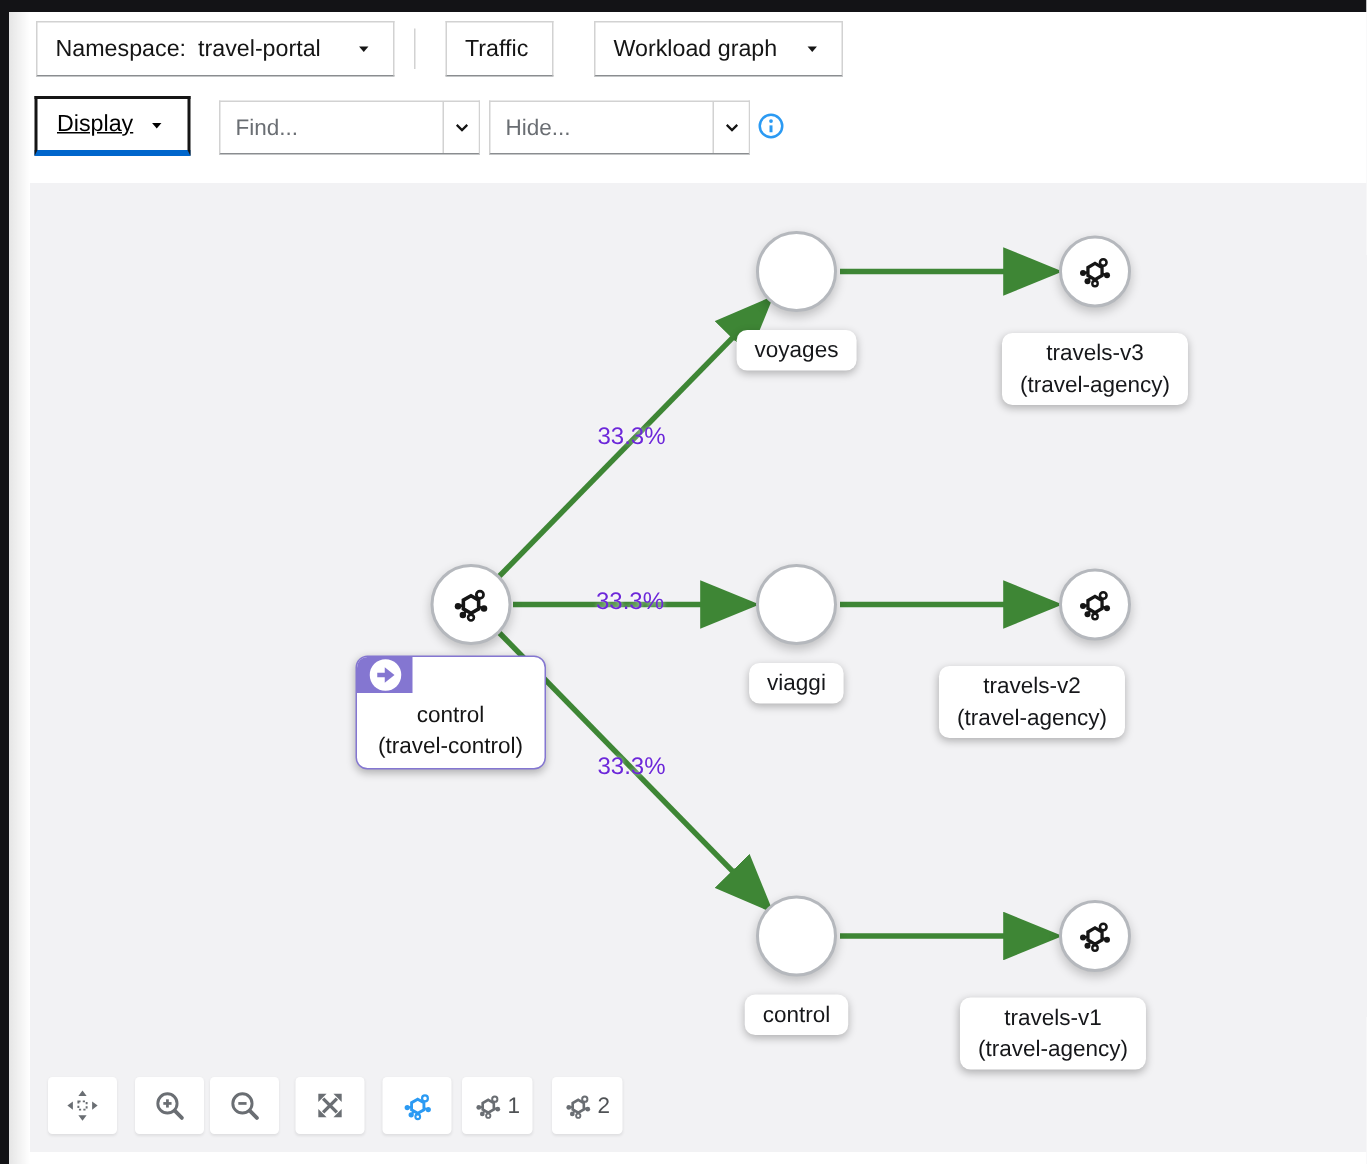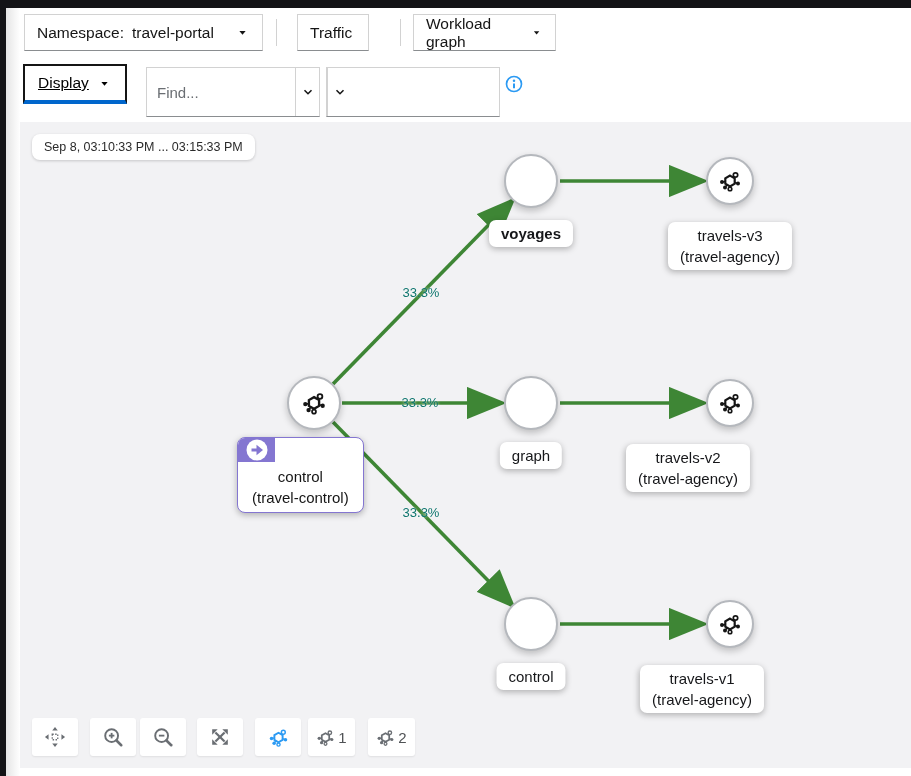--- a/index.html
+++ b/index.html
@@ -24,21 +24,21 @@
   .vdiv { position:absolute; top:19px; width:1px; height:27px; background:#d2d2d2; }
 
   
   .display-btn {
     position:absolute; left:23px; top:64px; width:104px; height:40px; background:#fff;
     border:2px solid #151515; border-bottom:4px solid var(--primary-blue,#06c);
     display:flex; align-items:center; padding:0 13px; font-size:15.5px; cursor:pointer;text-decoration:underline;
   }
   .display-btn .caret { margin-left:auto; }
   .find-wrap {
-    position:absolute; top:67px; height:50px; width:174px; display:flex;
+    position:absolute; top:67px; height:36px; width:174px; display:flex;
     border:1px solid #d2d2d2; border-bottom-color:#8a8d90; background:#fff;
   }
   .find-wrap input {
     flex:1; border:none; outline:none; padding:0 10px; font-size:15px;
     font-family:inherit; color:#151515; min-width:0; background:transparent;
   }
   .find-wrap input::placeholder { color:#6a6e73; }
   .find-select {
     width:24px; display:flex; align-items:center; justify-content:center;
     border-left:1px solid #d2d2d2; cursor:pointer; background:#fff;
@@ -72,21 +72,21 @@
     position:absolute; left:217px; top:315px; display:flex; align-items:stretch;
     border:1.5px solid var(--root-badge-purple,#8476d1); border-radius:8px; background:#fff;
     box-shadow:0 2px 6px rgba(0,0,0,0.28); overflow:hidden; cursor:pointer;flex-direction:column;
   }
   .root-badge {
     width:37px; background:var(--root-badge-purple,#8476d1); display:flex;
     align-items:center; justify-content:center;
   }
   .root-text { padding:4px 14px; font-size:15px; line-height:21px; text-align:center; }
   .pct {
-    position:absolute; transform:translate(-50%,-50%); font-size:13px; color:#0f766e;
+    position:absolute; transform:translate(-50%,-50%); font-size:16px; color:#6d28d9;
     text-shadow:0 0 3px rgba(255,255,255,0.8); cursor:pointer;
   }
 
   
   .gbtn {
     position:absolute; top:596px; height:38px; width:46px; background:#fff; border:none;
     border-radius:3px; display:flex; align-items:center; justify-content:center;
     gap:3px; color:#6a6e73; cursor:pointer; box-shadow:0 1px 2px rgba(0,0,0,0.08);
     font-family:inherit;
   }
@@ -139,21 +139,21 @@
     </svg>
 </div>
 <div class="vdiv" style="left:276px;"></div>
 <div class="select-box" style="left:297px; top:14px; width:72px;">
   <span>Traffic</span>
   <svg class="caret" width="15" height="15">
       <use href="#caret-down"></use>
     </svg>
 </div>
 <div class="vdiv" style="left:400px;"></div>
-<div class="select-box" style="left:413px; top:14px; width:143px;">
+<div class="select-box" style="left:396px; top:14px; width:166px;">
   <span>Workload graph</span>
   <svg class="caret" width="15" height="15">
       <use href="#caret-down"></use>
     </svg>
 </div>
 
 <button class="display-btn">
   <span>Display</span>
   <svg class="caret" width="15" height="15">
       <use href="#caret-down"></use>
@@ -161,36 +161,36 @@
 </button>
 <div class="find-wrap" style="left:146px;">
   <input type="text" placeholder="Find..." style="">
   <div class="find-select">
     <svg width="14" height="14" color="#151515">
         <use href="#chevron-down"></use>
       </svg>
   </div>
 </div>
 <div class="find-wrap" style="left:326px;">
+  <input type="text" placeholder="Hide..." style="">
   <div class="find-select">
     <svg width="14" height="14" color="#151515">
         <use href="#chevron-down"></use>
       </svg>
   </div>
 </div>
 <div class="info-wrap">
   <svg width="20" height="20" viewBox="0 0 24 24">
     <circle cx="12" cy="12" r="9" fill="none" stroke="var(--info-blue,#2b9af3)" stroke-width="2"></circle>
     <circle cx="12" cy="8" r="1.5" fill="var(--info-blue,#2b9af3)"></circle>
     <line x1="12" y1="11.5" x2="12" y2="17" stroke="var(--info-blue,#2b9af3)" stroke-width="2.4"></line>
   </svg>
 </div>
 
 <div class="graph">
-  <div class="time-chip">Sep 8, 03:10:33 PM ... 03:15:33 PM</div>
 
   <svg class="edges-svg" width="891" height="646">
     <defs>
       <marker id="arrow-g" markerWidth="11" markerHeight="9" refX="9.5" refY="4.5" orient="auto">
         <polygon points="0,0 11,4.5 0,9" style="fill:var(--edge-green,#3E8635)"></polygon>
       </marker>
     </defs>
     <g style="stroke:var(--edge-green,#3E8635)" stroke-width="3.6">
       <line x1="313" y1="262" x2="492" y2="79" marker-end="url(#arrow-g)"></line>
       <line x1="322" y1="281" x2="481" y2="281" marker-end="url(#arrow-g)"></line>
@@ -236,22 +236,22 @@
         <line x1="6.5" y1="12" x2="12.5" y2="12" stroke="var(--root-badge-purple,#8476d1)" stroke-width="3"></line>
         <polygon points="11.5,6.8 18,12 11.5,17.2" fill="var(--root-badge-purple,#8476d1)"></polygon>
       </svg>
     </div>
     <div class="root-text">
       <div>control</div>
       <div>(travel-control)</div>
     </div>
   </div>
 
-  <div class="chip" style="left:511px; top:98px;font-weight:bold;">voyages</div>
-  <div class="chip" style="left:511px; top:320px;">graph</div>
+  <div class="chip" style="left:511px; top:98px;">voyages</div>
+  <div class="chip" style="left:511px; top:320px;">viaggi</div>
   <div class="chip" style="left:511px; top:541px;">control</div>
 
   <div class="chip" style="left:710px; top:100px;">
     <div>travels-v3</div>
     <div>(travel-agency)</div>
   </div>
   <div class="chip" style="left:668px; top:322px;">
     <div>travels-v2</div>
     <div>(travel-agency)</div>
   </div>

